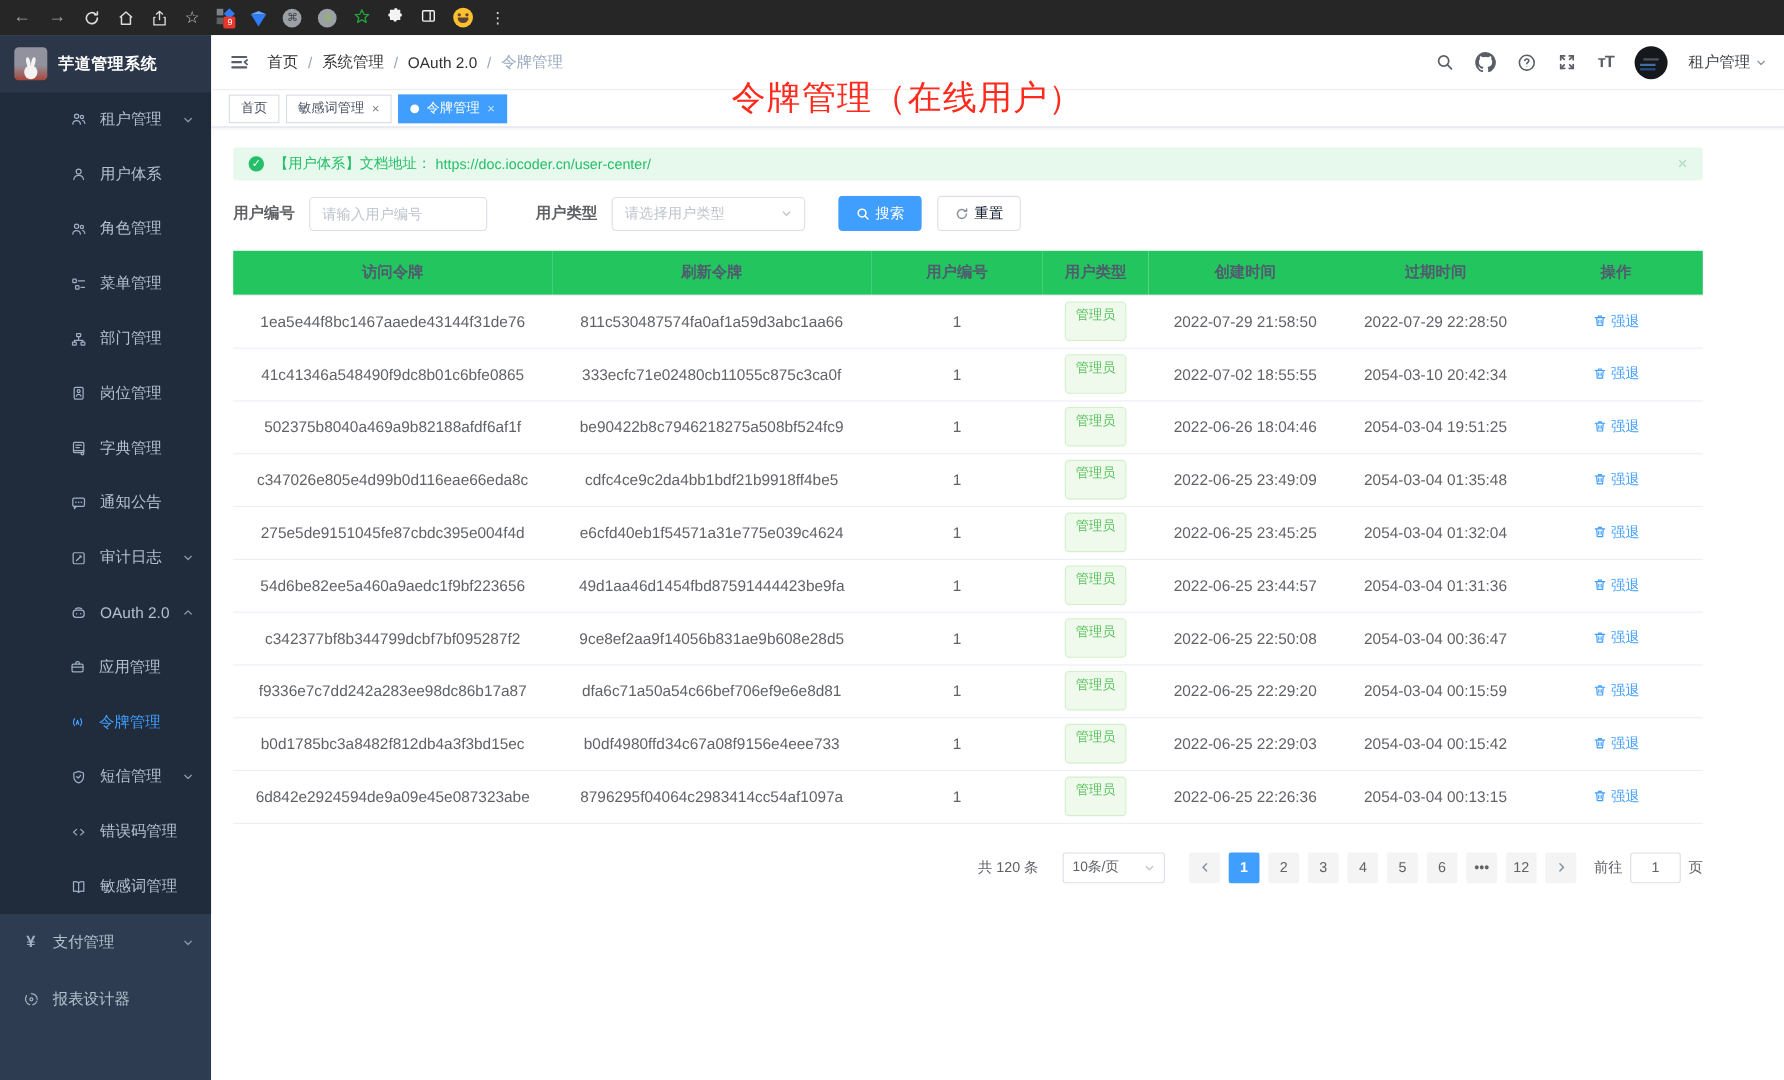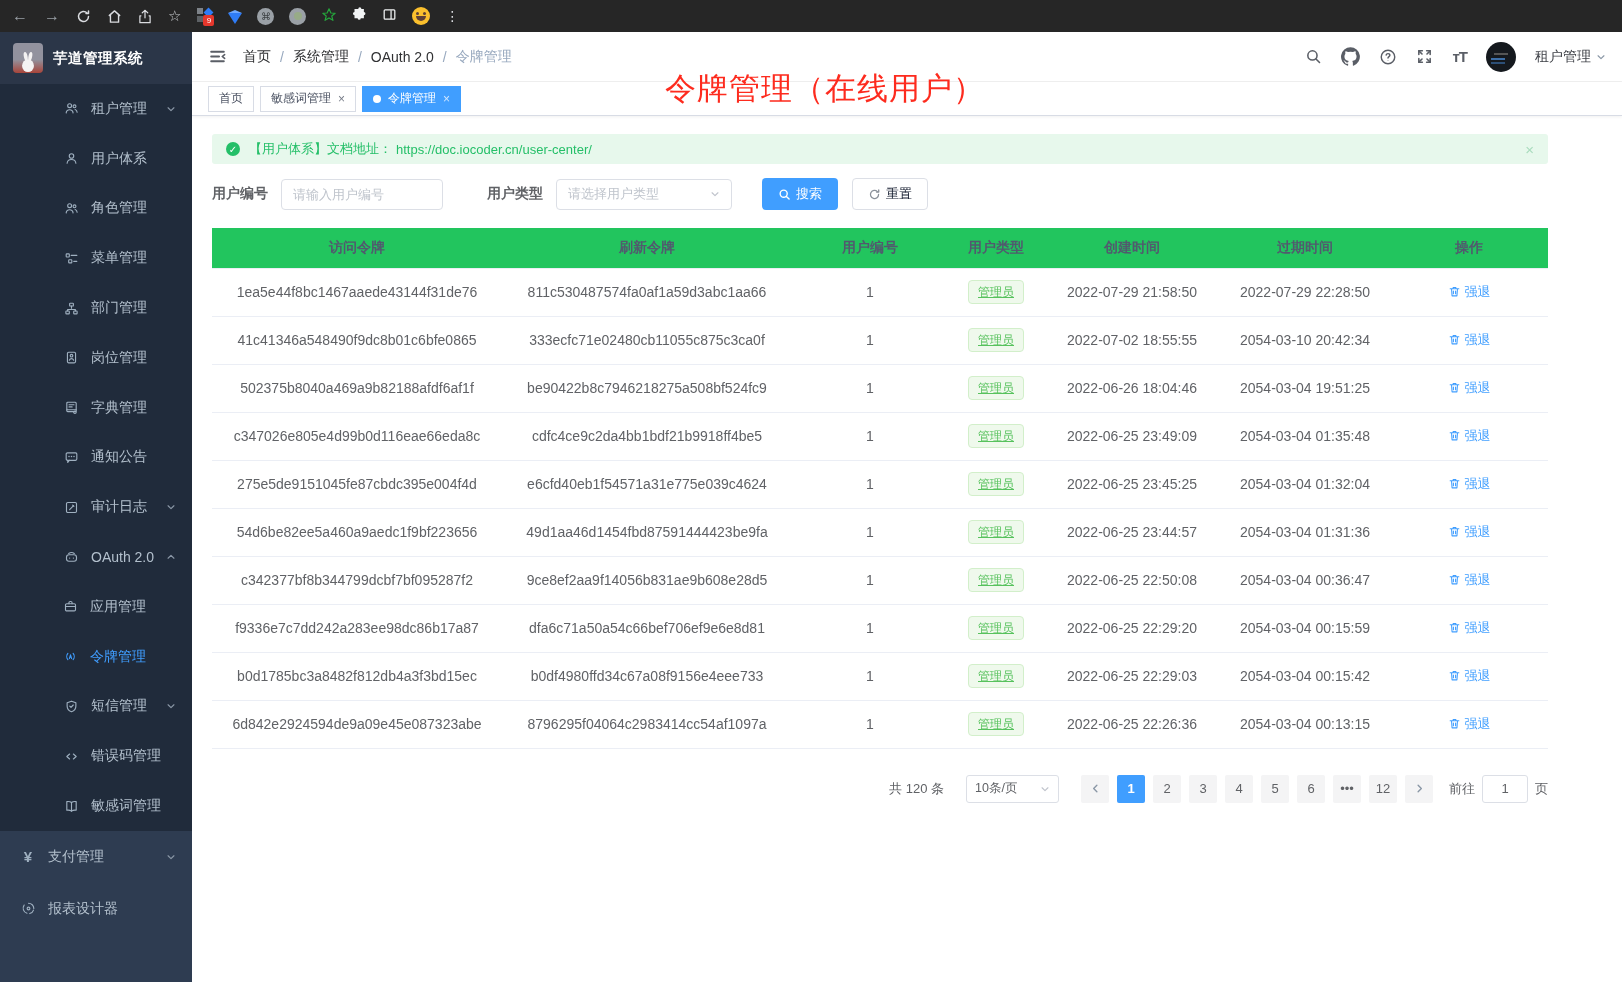--- a/index.html
+++ b/index.html
@@ -88,21 +88,21 @@
   .f-input::placeholder { color:#bfc4cc; }
   .f-select { width:176px; height:31px; border:1px solid #dcdfe6; border-radius:4px; padding:0 11px; font-size:13px; color:#bfc4cc; display:flex; align-items:center; justify-content:space-between; margin-right:30px; cursor:pointer; background:#fff; }
   .f-select .chev { position:static; color:#c0c4cc; }
   .btn { height:32px; border-radius:4px; font-size:13px; display:inline-flex; align-items:center; gap:5px; padding:0 15px; cursor:pointer; border:1px solid transparent; font-family:inherit; }
   .btn-search { background:#409eff; color:#fff; margin-right:14px; }
   .btn-reset { background:#fff; color:#0f172a; border-color:#dcdfe6; }
 
   table.grid { width:100%; border-collapse:collapse; table-layout:fixed; }
   table.grid th { height:40px; background:#22c55e; color:#515a6e; font-weight:bold; font-size:14px; border-bottom:1px solid #ebeef5; }
   table.grid td { height:48px; text-align:center; color:#606266; font-size:14px; border-bottom:1px solid #ebeef5; white-space:nowrap; overflow:hidden; }
-  .tag-success { display:inline-block; padding:0 9px; height:24px; line-height:22px; background:#eff9ec; border:1px solid #d2efca; color:#57c25d; border-radius:4px; font-size:12px;text-decoration:underline; }
+  .tag-success { display:inline-block; padding:0 9px; height:36px; line-height:22px; background:#eff9ec; border:1px solid #d2efca; color:#57c25d; border-radius:4px; font-size:12px; }
   .action-link { color:#409eff; font-size:13px; text-decoration:none; display:inline-flex; align-items:center; gap:4px; cursor:pointer; }
 
   .pagination { display:flex; justify-content:flex-end; align-items:center; margin-top:26px; font-size:13px; color:#606266; }
   .pg-total { margin-right:22px; }
   .pg-size { width:93px; height:28px; border:1px solid #dcdfe6; border-radius:3px; background:#fff; display:flex; align-items:center; justify-content:space-between; padding:0 8px; color:#606266; cursor:pointer; margin-right:18px; font-size:12.5px; }
   .pg-size .chev { position:static; color:#c0c4cc; }
   .pg-btn { min-width:28px; height:28px; background:#f4f4f5; border-radius:2px; display:inline-flex; align-items:center; justify-content:center; margin:0 4px; color:#606266; cursor:pointer; font-size:13px; padding:0 4px; }
   .pg-btn.disabled { color:#c0c4cc; cursor:default; }
   .pg-btn.page.active { background:#409eff; color:#fff; font-weight:bold; }
   .pg-btn .chev { position:static; }

